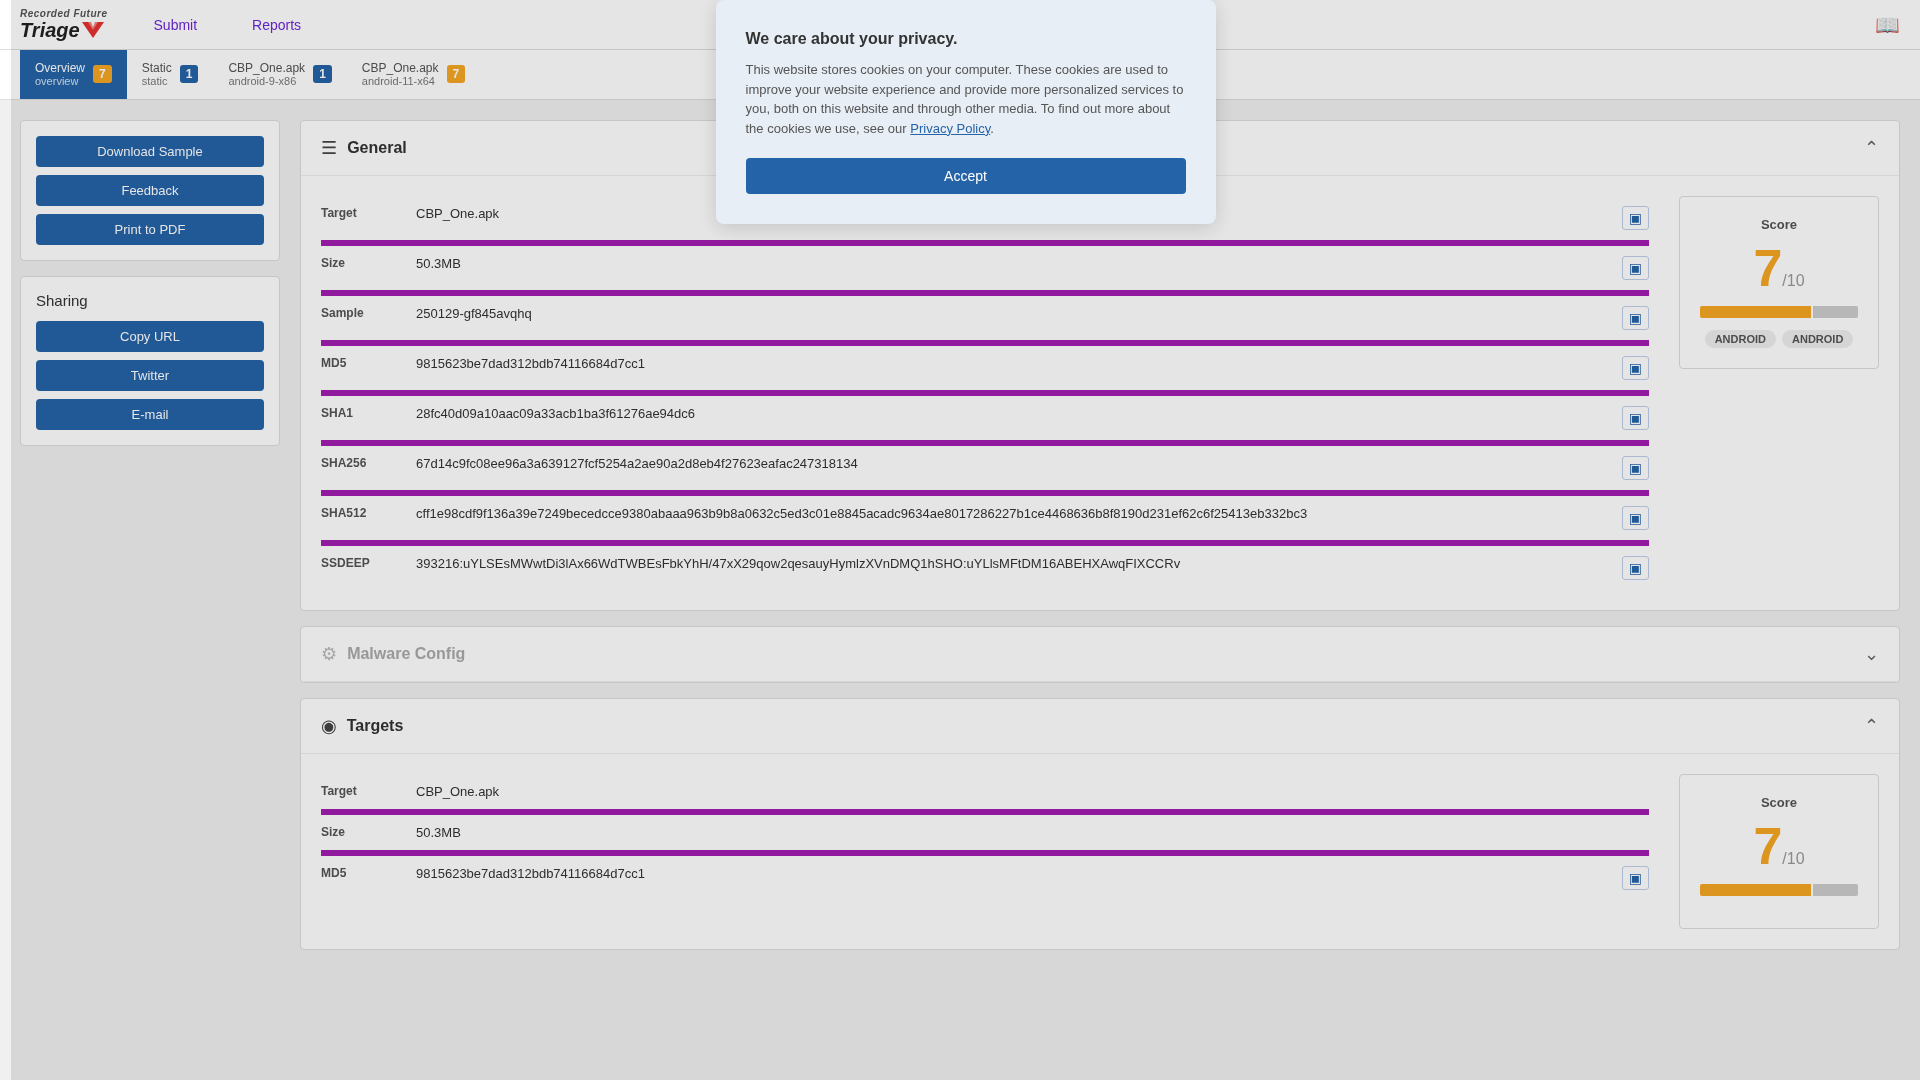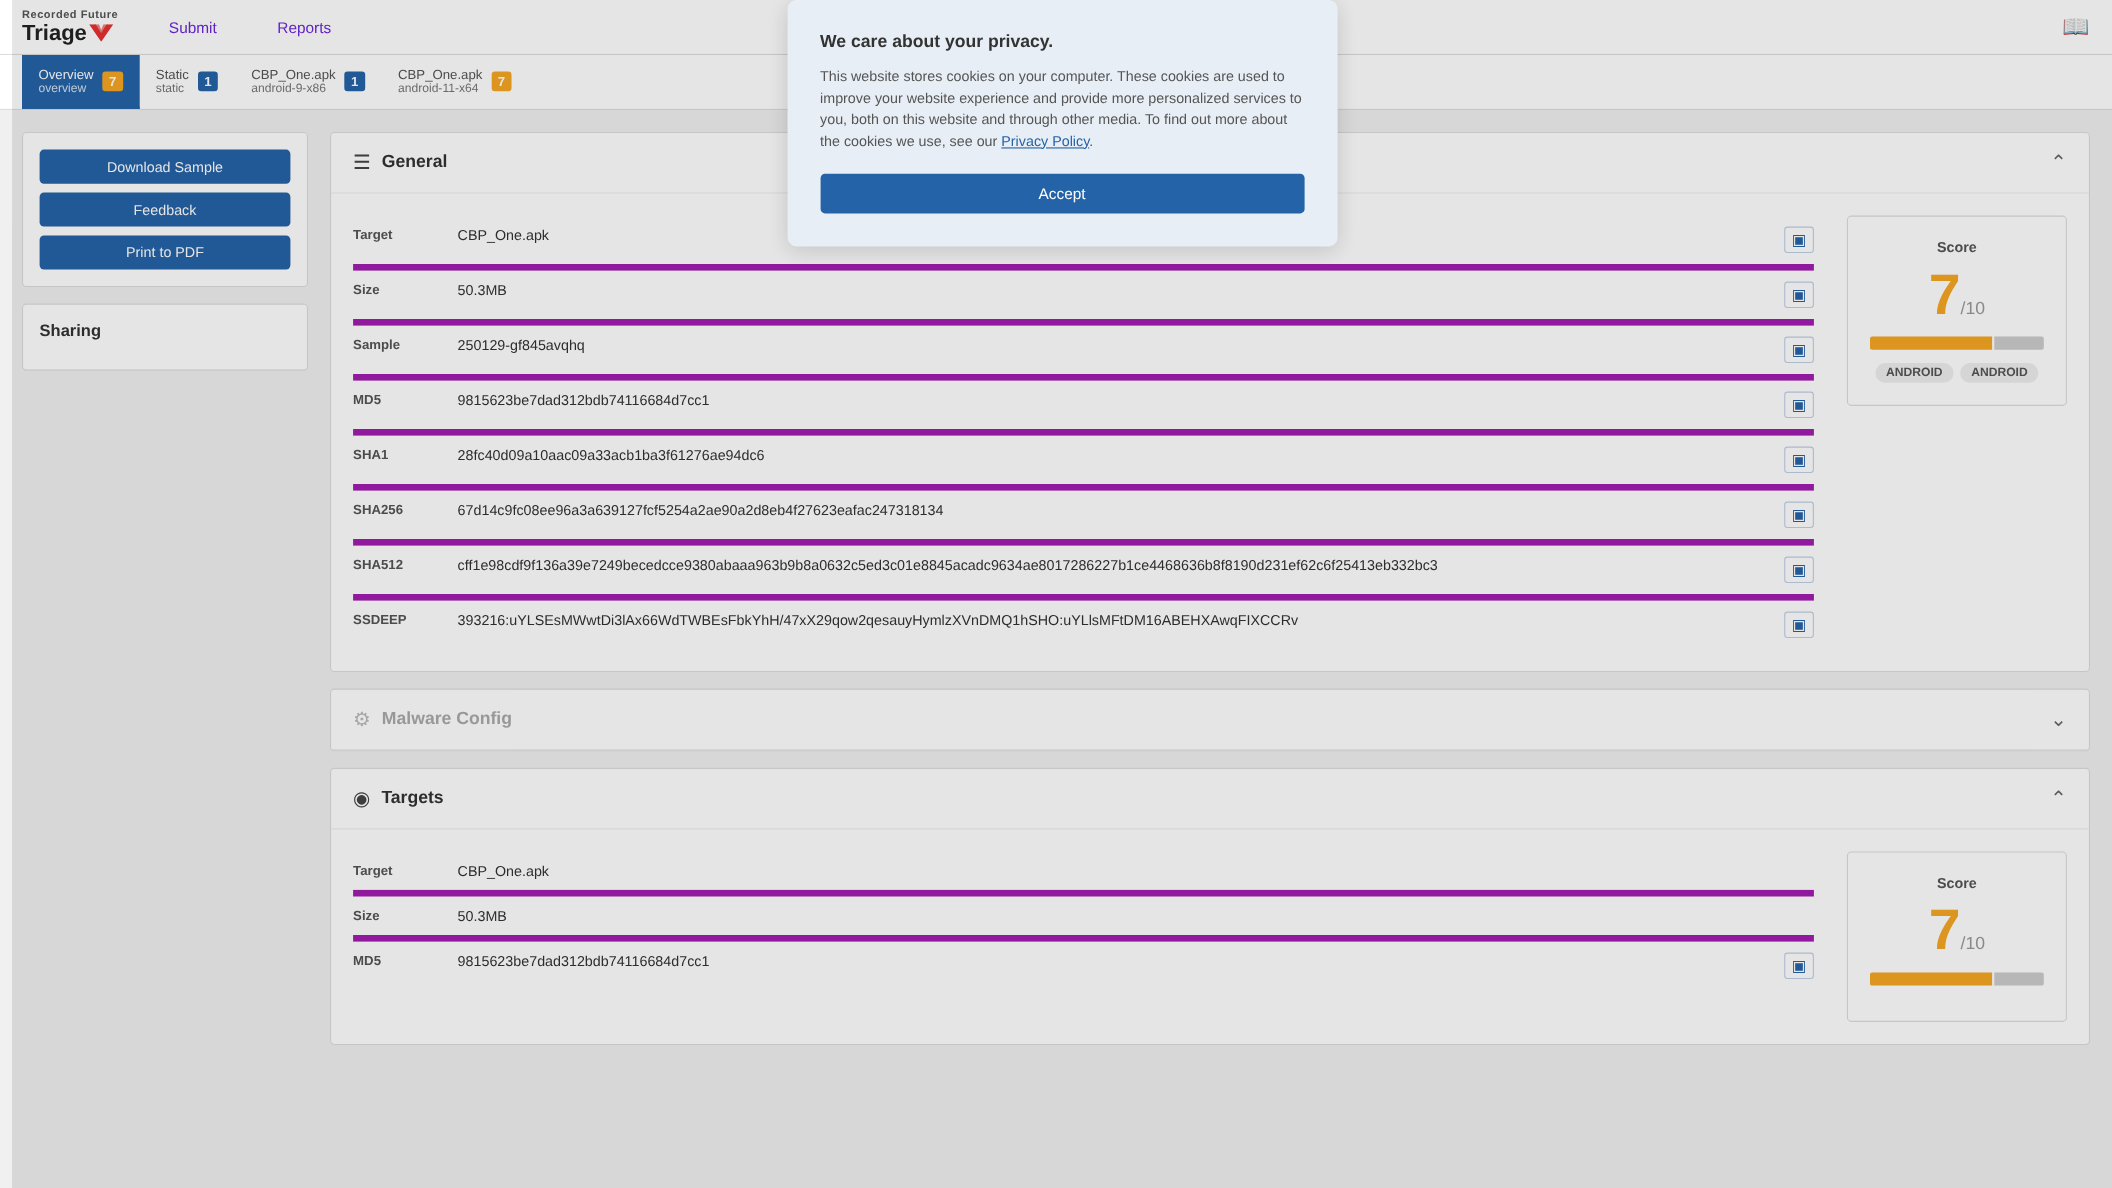--- a/index.html
+++ b/index.html
@@ -1,20 +1,20 @@
 <!DOCTYPE html>
 <html><head>
   <meta charset="utf-8">
   <style>
     * { box-sizing: border-box; margin: 0; padding: 0; }
     body { font-family: -apple-system, BlinkMacSystemFont, 'Segoe UI', Arial, sans-serif; background: #f0f0f0; font-size: 14px; color: #333; }
 
     
     .header { background: #fff; border-bottom: 1px solid #ddd; display: flex; align-items: center; padding: 0 20px; height: 50px; position: relative; }
-    .logo { display: flex; align-items: center; margin-right: 40px; }
+    .logo { display: flex; align-items: center; margin-right: 40px; font-style: italic; }
     .nav-item { font-size: 14px; color: #6d28d9; margin-right: 30px; cursor: pointer; font-weight: 500; text-decoration: none; }
     .header-right { margin-left: auto; display: flex; align-items: center; }
     .book-icon { font-size: 20px; color: #555; cursor: pointer; }
 
     
     .tab-bar { background: #fff; border-bottom: 1px solid #ddd; display: flex; align-items: stretch; padding: 0 20px; min-height: 50px; }
     .tab { display: flex; align-items: center; padding: 0 15px; cursor: pointer; border-bottom: 2px solid transparent; font-size: 13px; color: #555; white-space: nowrap; gap: 8px; }
     .tab.active { background: #2563a8; color: #fff; border-bottom: 2px solid #2563a8; }
     .tab-badge { background: #f5a623; color: #fff; border-radius: 3px; padding: 2px 6px; font-size: 12px; font-weight: 700; }
     .tab-badge.dark { background: #2563a8; }
@@ -23,21 +23,21 @@
     .tab-sublabel { font-size: 11px; opacity: 0.8; }
 
     
     .main { display: flex; padding: 20px; gap: 20px; min-height: calc(1080px - 100px); }
 
     
     .sidebar { width: 260px; flex-shrink: 0; display: flex; flex-direction: column; gap: 15px; }
     .sidebar-actions { background: #fff; border-radius: 4px; padding: 15px; display: flex; flex-direction: column; gap: 8px; border: 1px solid #ddd; }
     .btn-primary { background: #2563a8; color: #fff; border: none; border-radius: 4px; padding: 8px 16px; cursor: pointer; font-size: 13px; font-weight: 500; width: 100%; text-align: center; }
     .sidebar-sharing { background: #fff; border-radius: 4px; padding: 15px; border: 1px solid #ddd; }
-    .sharing-title { font-size: 15px; font-weight: 700; margin-bottom: 12px; color: #333; }
+    .sharing-title { font-size: 15px; font-weight: 400; margin-bottom: 12px; color: #333; }
     .sharing-buttons { display: flex; flex-direction: column; gap: 8px; }
 
     
     .content { flex: 1; display: flex; flex-direction: column; gap: 15px; }
 
     
     .section-card { background: #fff; border-radius: 4px; border: 1px solid #ddd; overflow: hidden; }
     .section-header { display: flex; align-items: center; justify-content: space-between; padding: 16px 20px; border-bottom: 1px solid #eee; }
     .section-title-area { display: flex; align-items: center; gap: 10px; }
     .section-icon { font-size: 18px; color: #444; }
@@ -140,20 +140,25 @@
 <div class="main">
 
   <div class="sidebar">
     <div class="sidebar-actions">
       <button class="btn-primary">Download Sample</button>
       <button class="btn-primary">Feedback</button>
       <button class="btn-primary">Print to PDF</button>
     </div>
     <div class="sidebar-sharing">
       <div class="sharing-title">Sharing</div>
+      <div class="sharing-buttons">
+        <button class="btn-primary">Copy URL</button>
+        <button class="btn-primary">Twitter</button>
+        <button class="btn-primary">E-mail</button>
+      </div>
     </div>
   </div>
 
   <div class="content">
 
     <div class="section-card">
       <div class="section-header">
         <div class="section-title-area">
           <span class="section-icon">☰</span>
           <span class="section-title">General</span>

